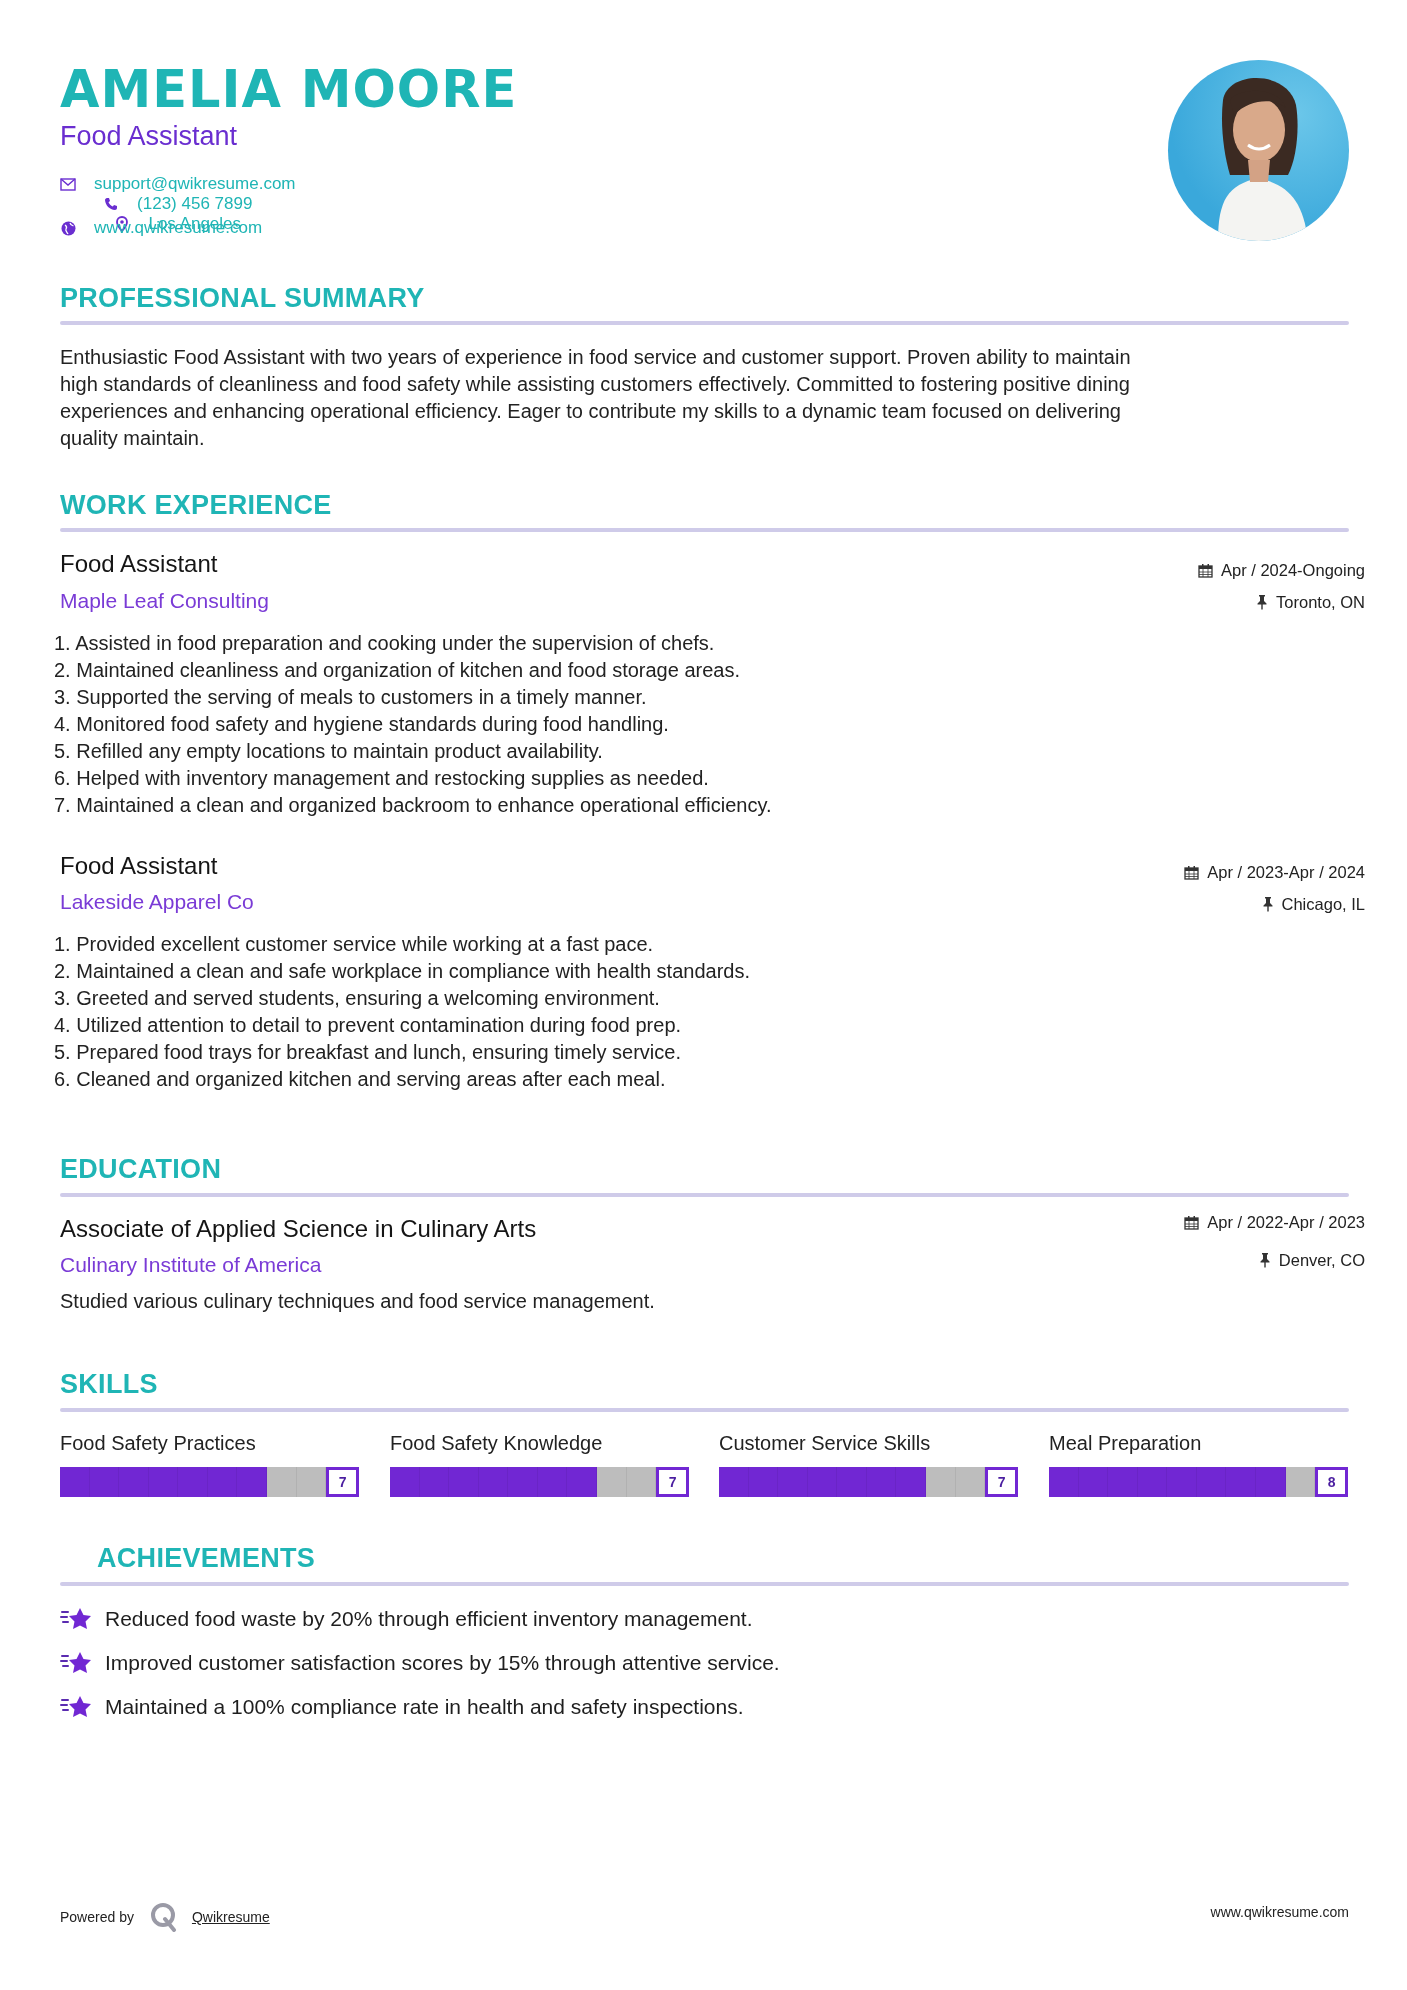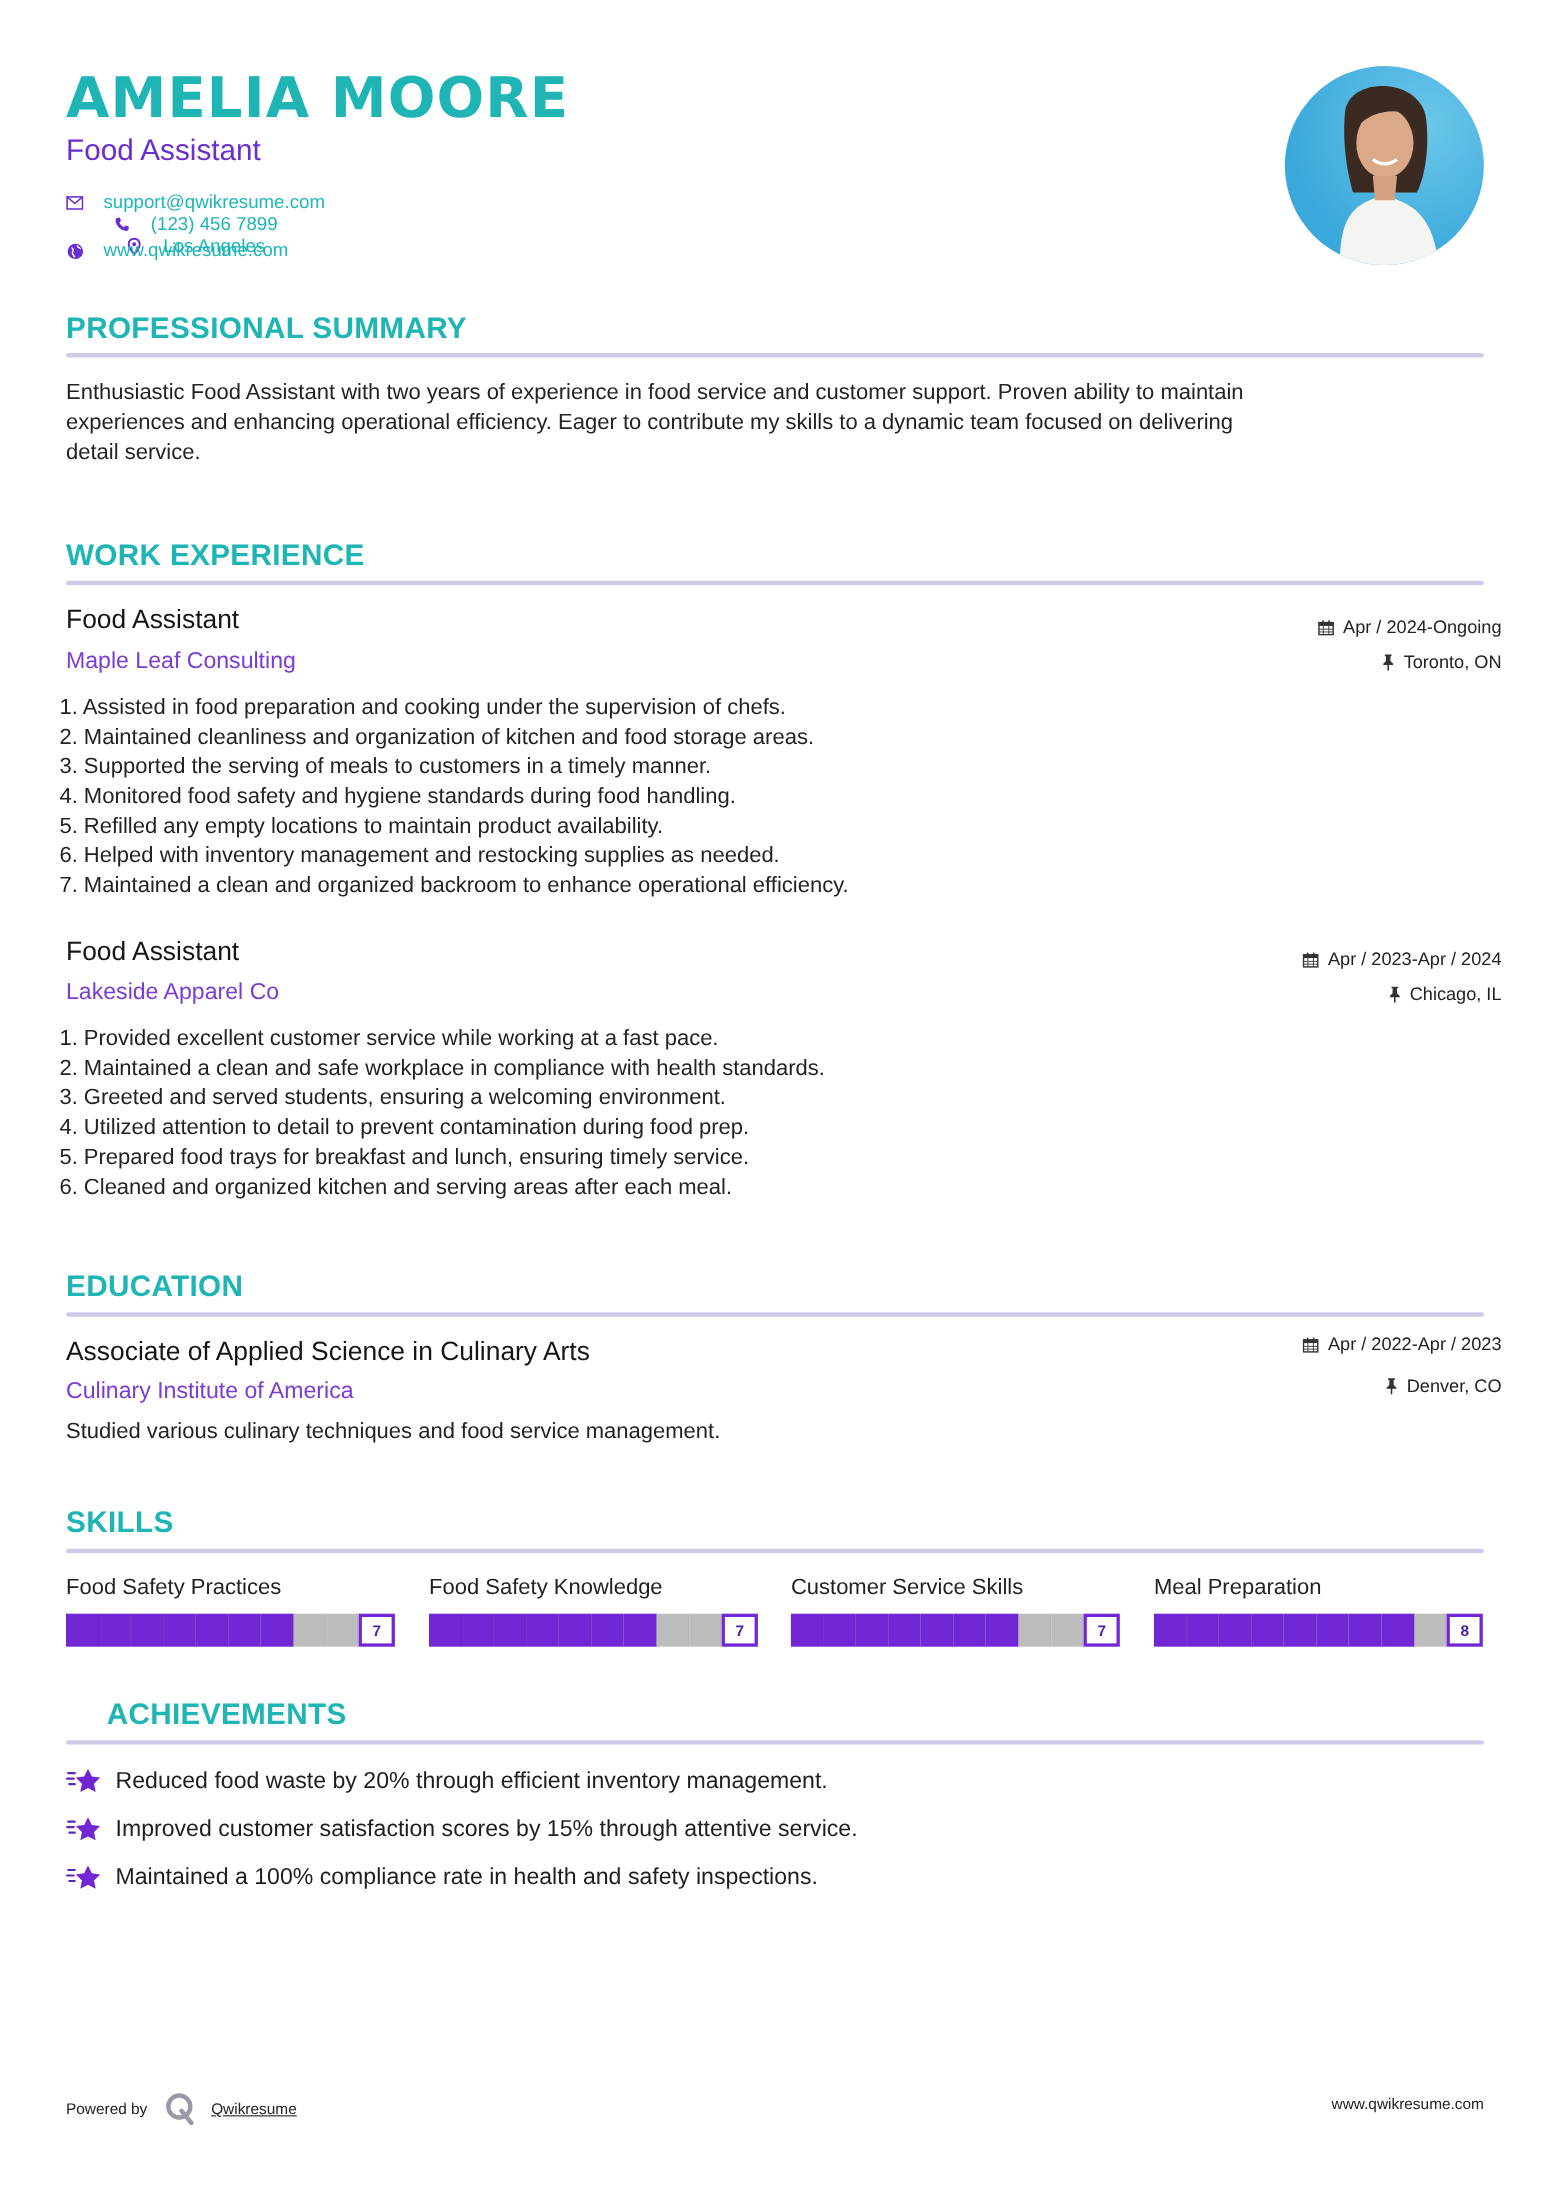--- a/index.html
+++ b/index.html
@@ -104,22 +104,23 @@
     <path d="M80 100 L102 100 L100 122 L82 122 Z" fill="#d3a285"></path>
     <path d="M80 85 Q91 93 102 85" fill="none" stroke="#ffffff" stroke-width="3"></path>
     <path d="M62 40 C70 28 110 25 118 48 C108 38 82 38 66 55 Z" fill="#3b2a22"></path>
   </svg>
 </div>
 
 <div class="abs sec-title" style="top:282px;">PROFESSIONAL SUMMARY</div>
 <div class="abs sec-rule" style="top:321px;"></div>
 <div class="abs para" style="top:344px;">
   <div>Enthusiastic Food Assistant with two years of experience in food service and customer support. Proven ability to maintain</div>
+  <div>high standards of cleanliness and food safety while assisting customers effectively. Committed to fostering positive dining</div>
   <div>experiences and enhancing operational efficiency. Eager to contribute my skills to a dynamic team focused on delivering</div>
-  <div>detail service.</div>
+  <div>quality maintain.</div>
 </div>
 
 <div class="abs sec-title" style="top:489px;">WORK EXPERIENCE</div>
 <div class="abs sec-rule" style="top:528px;"></div>
 
 <div class="abs job-title" style="top:550px;">Food Assistant</div>
 <div class="abs company" style="top:588px;">Maple Leaf Consulting</div>
 <div class="abs meta" style="top:560px;">
   <span class="mi">
     <svg width="15" height="15" viewBox="0 0 15 15">

